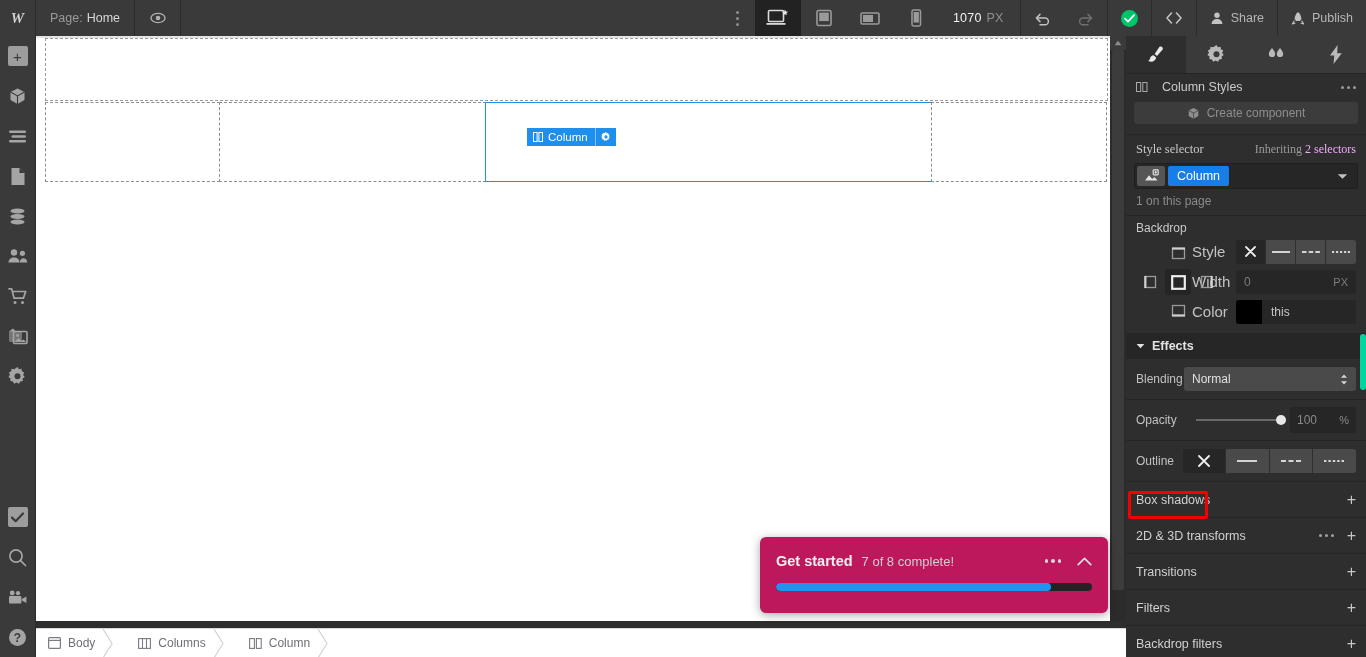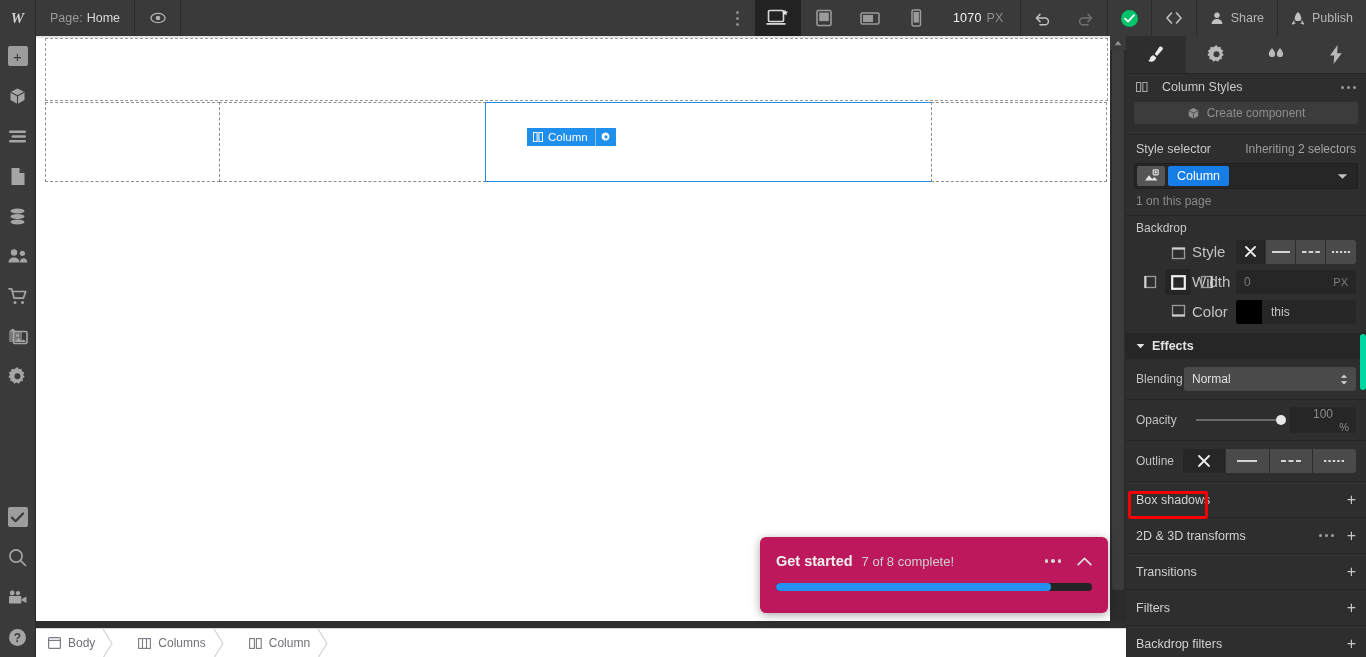--- a/index.html
+++ b/index.html
@@ -172,24 +172,24 @@
   .rp-head .title { color: #c9c9c9; font-size: 12.5px; }
   .rp-head .more { margin-left: auto; display: flex; gap: 3px; }
   .rp-head .more i { width: 3px; height: 3px; border-radius: 50%; background: #9a9a9a; }
   .create-comp {
     margin: 2px 8px 10px 8px; height: 22px; border-radius: 3px; background: #3c3c3c;
     display: flex; align-items: center; justify-content: center; gap: 7px;
     color: #8e8e8e; font-size: 12px;
   }
   .sec-div { height: 1px; background: #252525; }
   .row-line { display: flex; align-items: center; padding: 0 10px; }
-  .style-selector-row { height: 28px; }
+  .style-selector-row { height: 28px; font-family: Liberation Serif, serif; }
   .ss-label { color: #c9c9c9; font-size: 12.5px; }
   .ss-right { margin-left: auto; font-size: 12px; color: #9a9a9a; }
-  .ss-right .cnt { color: #a3a3a3; }
+  .ss-right .cnt { color: #f0abfc; }
   .selector-box {
     margin: 0 8px; height: 26px; background: #262626; border: 1px solid #1f1f1f;
     border-radius: 3px; display: flex; align-items: center; padding: 2px;
   }
   .sel-icon-btn {
     width: 28px; height: 20px; background: #555555; border-radius: 2px;
     display: flex; align-items: center; justify-content: center;
   }
   .sel-pill {
     margin-left: 3px; height: 20px; background: #167ee6; border-radius: 2px;
@@ -251,21 +251,21 @@
   .select-box .arrows { margin-left: auto; display: flex; flex-direction: column; gap: 2px; }
   .slider-track {
     flex: 1 1 auto; height: 2px; background: #6a6a6a; margin: 0 8px 0 12px; position: relative;
   }
   .slider-knob {
     position: absolute; right: -4px; top: -4px; width: 10px; height: 10px;
     border-radius: 50%; background: #e8e8e8;
   }
   .pct-input {
     width: 66px; height: 26px; background: #262626; border-radius: 3px;
-    display: flex; align-items: center; padding: 0 7px; color: #8a8a8a; font-size: 12px; flex-direction: column;
+    display: flex; align-items: center; padding: 0 7px; color: #8a8a8a; font-size: 12px;
   }
   .pct-input .unit { margin-left: auto; color: #8a8a8a; font-size: 11px; }
   .outline-segs { margin-left: auto; display: flex; height: 24px; border-radius: 3px; overflow: hidden; }
   .outline-segs .seg { width: 44px; background: #4a4a4a; }
   .outline-segs .seg.active { background: #262626; }
 
   .acc-row {
     height: 36px; display: flex; align-items: center; padding: 0 10px;
     border-top: 1px solid #252525; color: #d0d0d0; font-size: 12.5px;
   }

